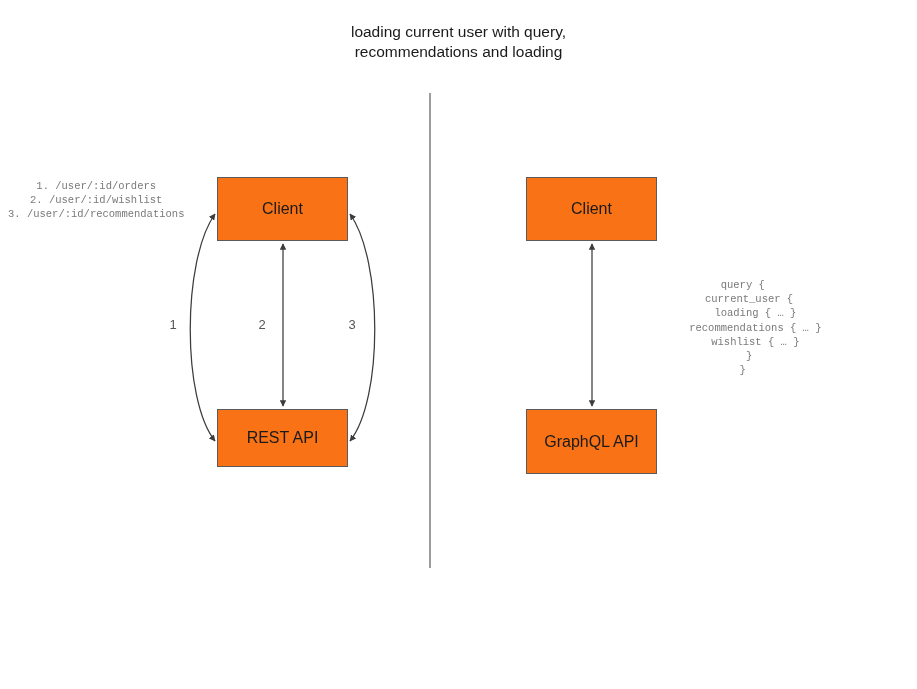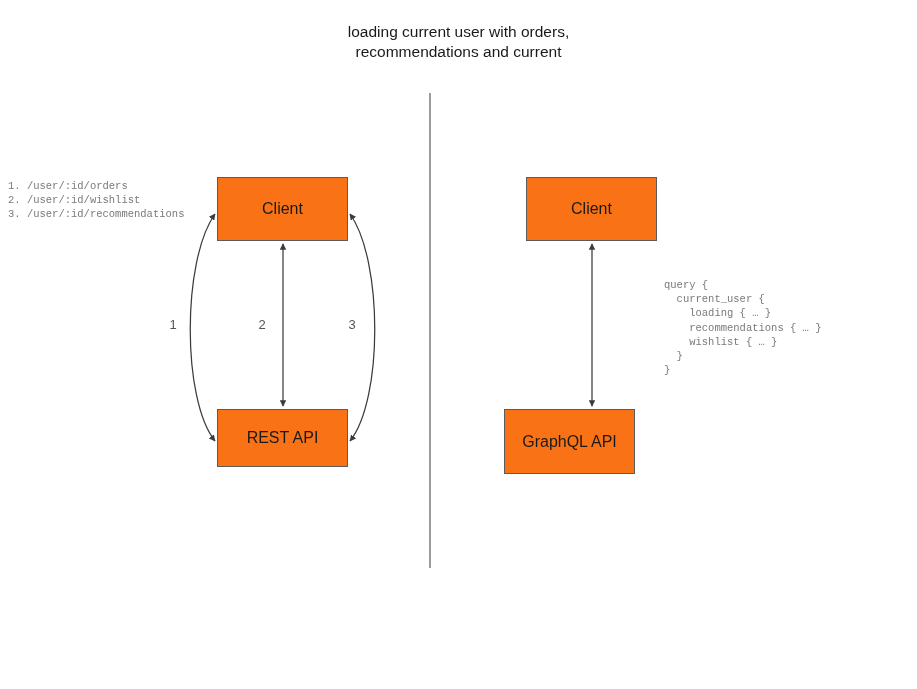--- a/index.html
+++ b/index.html
@@ -44,21 +44,21 @@
     display: flex;
     align-items: center;
     justify-content: center;
     font-family: "Liberation Sans", sans-serif;
     font-size: 16px;
     color: #1a1a1a;
   }
   #node-client-rest  { left: 217px; top: 177px; width: 131px; height: 64px; }
   #node-rest-api     { left: 217px; top: 409px; width: 131px; height: 58px; justify-content: center; }
   #node-client-gql   { left: 526px; top: 177px; width: 131px; height: 64px; }
-  #node-graphql-api  { left: 504px; top: 409px; width: 131px; height: 65px; }
+  #node-graphql-api  { left: 526px; top: 409px; width: 131px; height: 65px; }
 
   
   .edge-label {
     position: absolute;
     font-family: "Liberation Sans", sans-serif;
     font-size: 13px;
     color: #565656;
     text-align: center;
     width: 20px;
   }
@@ -67,20 +67,21 @@
   #edge-label-3 { left: 342px; top: 317px; }
 
   
   .mono-block {
     position: absolute;
     font-family: "Liberation Mono", "DejaVu Sans Mono", monospace;
     font-size: 10.5px;
     line-height: 14.2px;
     color: #7a7a7a;
     white-space: pre;
+    text-align: center;
   }
   #rest-endpoint-list { left: 8px;   top: 179px; }
   #graphql-query      { left: 664px; top: 278px; }
 </style>
 </head>
 <body>
 
 <svg id="canvas" viewBox="0 0 917 689" xmlns="http://www.w3.org/2000/svg">
   <defs>
     <marker id="arrowEnd" viewBox="0 0 10 10" refX="9" refY="5" markerWidth="5.2" markerHeight="5.2" orient="auto-start-reverse">
@@ -95,21 +96,21 @@
 
   <path d="M 215 214 C 182 260, 182 400, 215 441" fill="none" stroke="#3c3c3c" stroke-width="1.25" marker-start="url(#arrowStart)" marker-end="url(#arrowEnd)"></path>
 
   <line x1="283" y1="244" x2="283" y2="406" stroke="#3c3c3c" stroke-width="1.25" marker-start="url(#arrowStart)" marker-end="url(#arrowEnd)"></line>
 
   <path d="M 350 214 C 383 260, 383 400, 350 441" fill="none" stroke="#3c3c3c" stroke-width="1.25" marker-start="url(#arrowStart)" marker-end="url(#arrowEnd)"></path>
 
   <line x1="592" y1="244" x2="592" y2="406" stroke="#3c3c3c" stroke-width="1.25" marker-start="url(#arrowStart)" marker-end="url(#arrowEnd)"></line>
 </svg>
 
-<div class="title"><span>loading current user with orders,</span><br><span>recommendations and current</span></div>
+<div class="title"><span>loading current user with query,</span><br><span>recommendations and loading</span></div>
 
 <div class="node" id="node-client-rest">
   <span>Client</span>
 </div>
 <div class="node" id="node-rest-api">
   <span>REST API</span>
 </div>
 
 <div class="node" id="node-client-gql">
   <span>Client</span>

